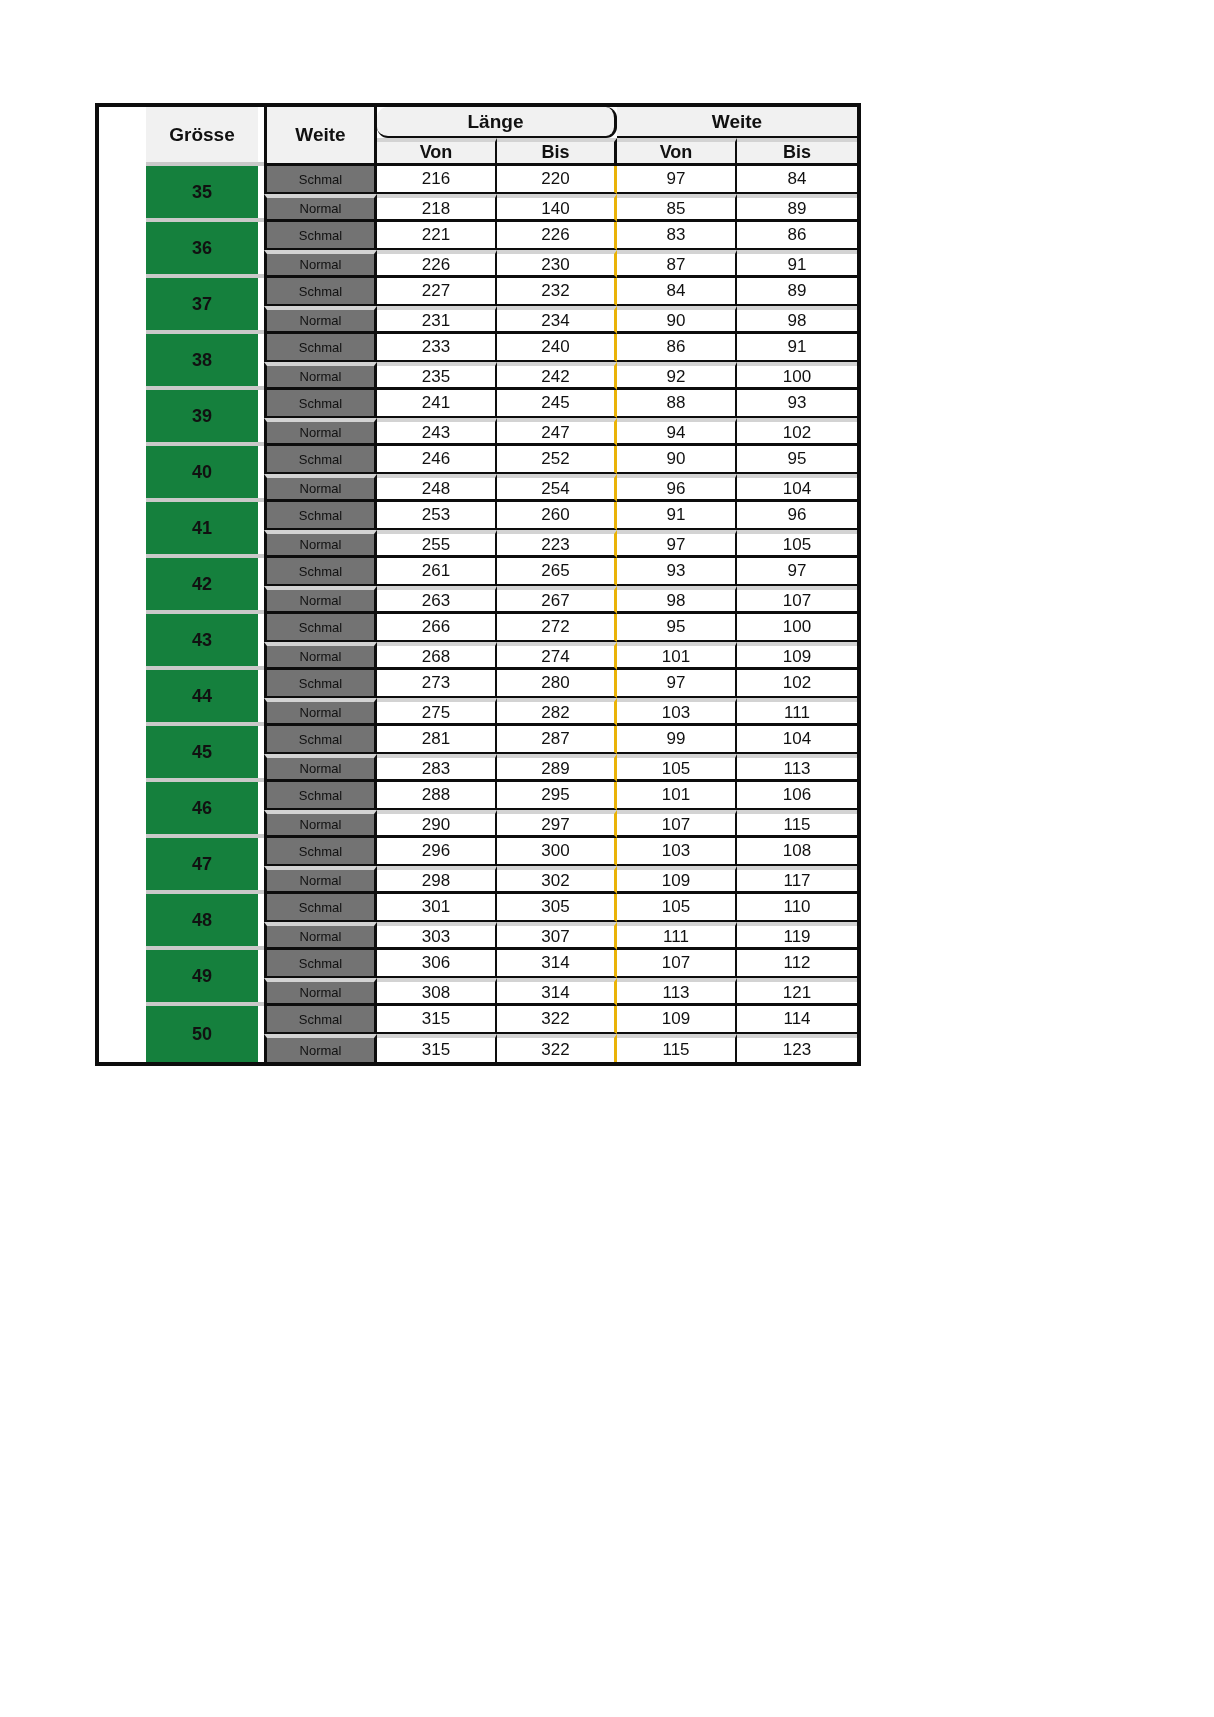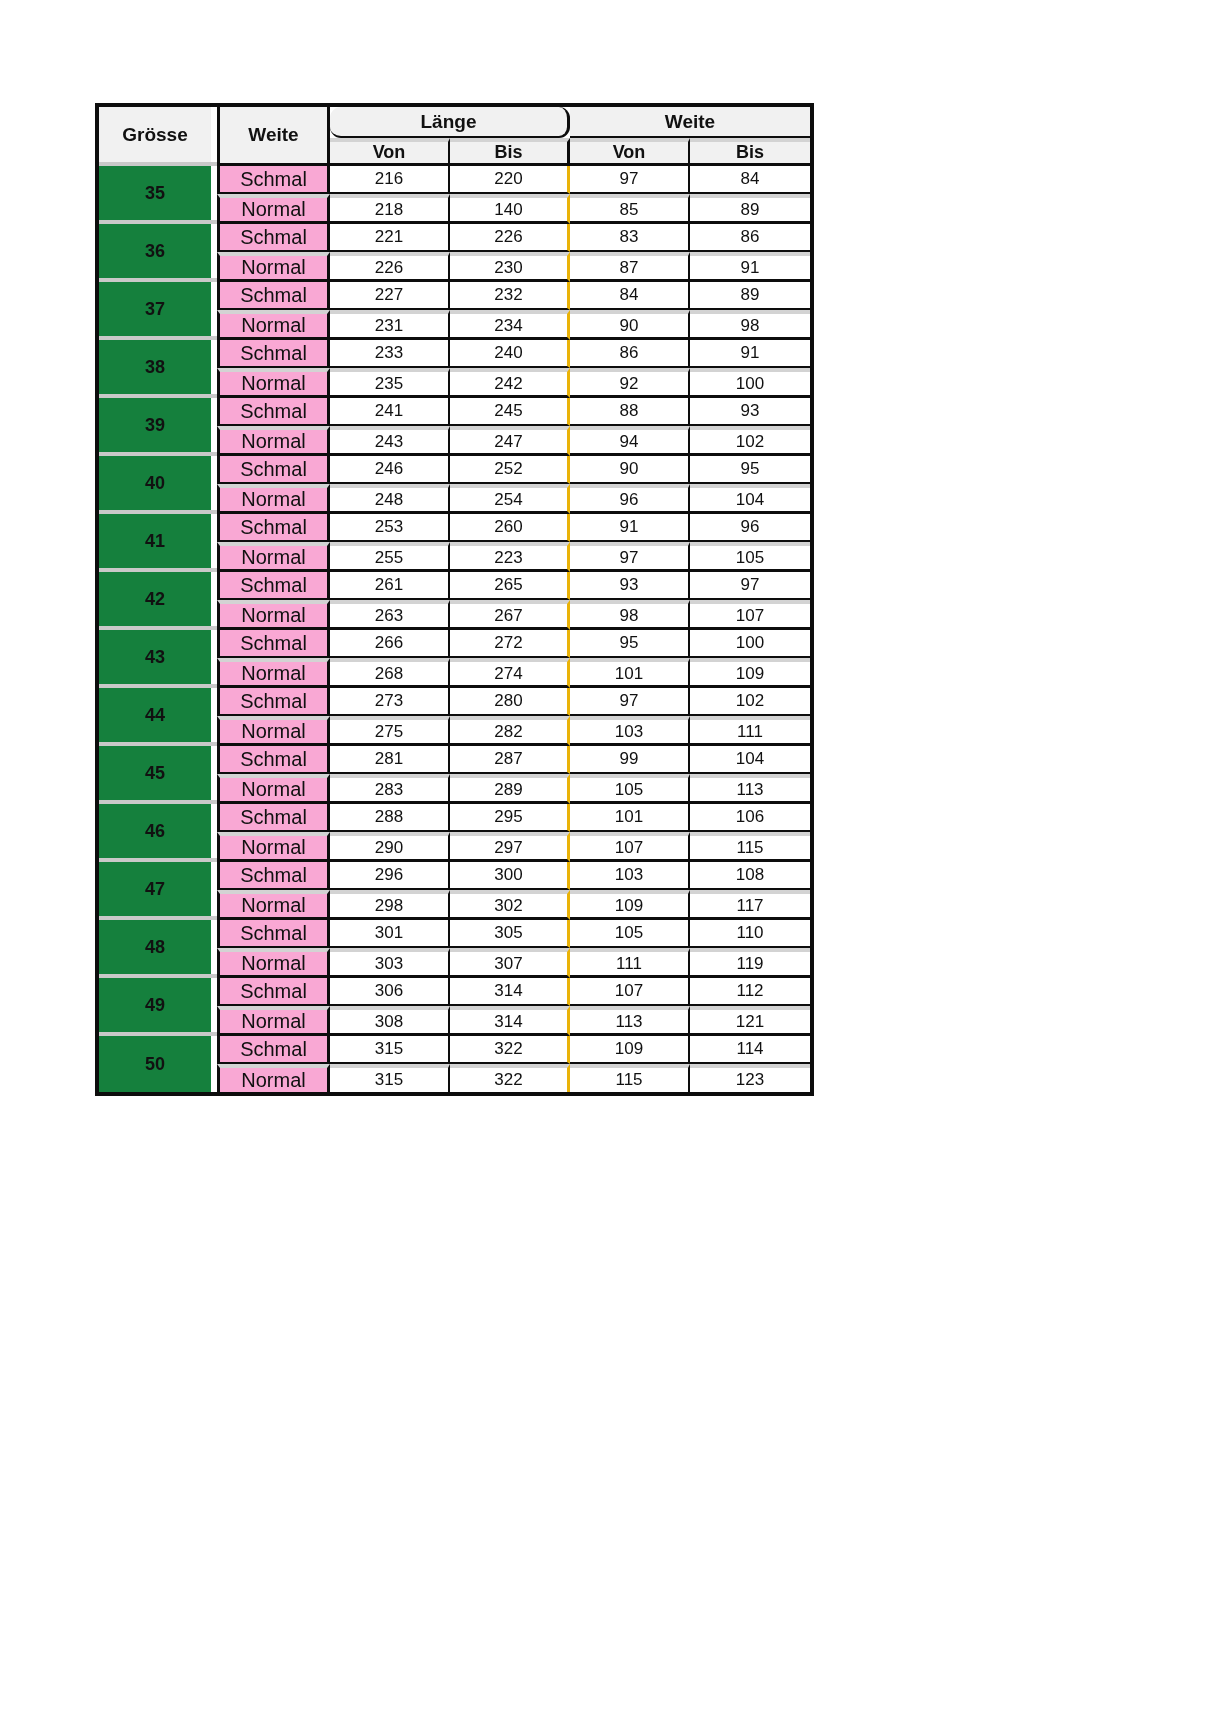--- a/index.html
+++ b/index.html
@@ -17,20 +17,21 @@
     overflow: hidden;
   }
   table.size-table {
     position: absolute;
     left: 95px;
     top: 103px;
     border-collapse: separate;
     border-spacing: 0;
     border: 4px solid #0d0d0d;
     table-layout: fixed;
+    padding-left: 47px;
   }
   col.c-size  { width: 118px; }
   col.c-wcol  { width: 113px; }
   col.c-lvon  { width: 120px; }
   col.c-lbis  { width: 120px; }
   col.c-wvon  { width: 120px; }
   col.c-wbis  { width: 120px; }
 
   th, td {
     box-sizing: border-box;
@@ -84,22 +85,22 @@
     background-clip: content-box;
     padding-right: 6px;
     font-weight: bold;
     font-size: 18px;
     border-bottom: 4px solid #c9c9c9;
     margin-top: 16px;
   }
   tr.glast td.size { border-bottom: none; }
 
   td.wcol {
-    background: #f9a8d4;
-    font-size: 20px;
+    background: #737373;
+    font-size: 13px;
     border-left: 3px solid #0d0d0d;
     border-right: 3px solid #0d0d0d;
   }
   td.num {
     background: #ffffff;
     font-size: 17px;
   }
   td.c-lv { border-right: 2px solid #0d0d0d; }
   td.c-lb { border-right: 3px solid #eab308; }
   td.c-wv { border-right: 2px solid #0d0d0d; }

